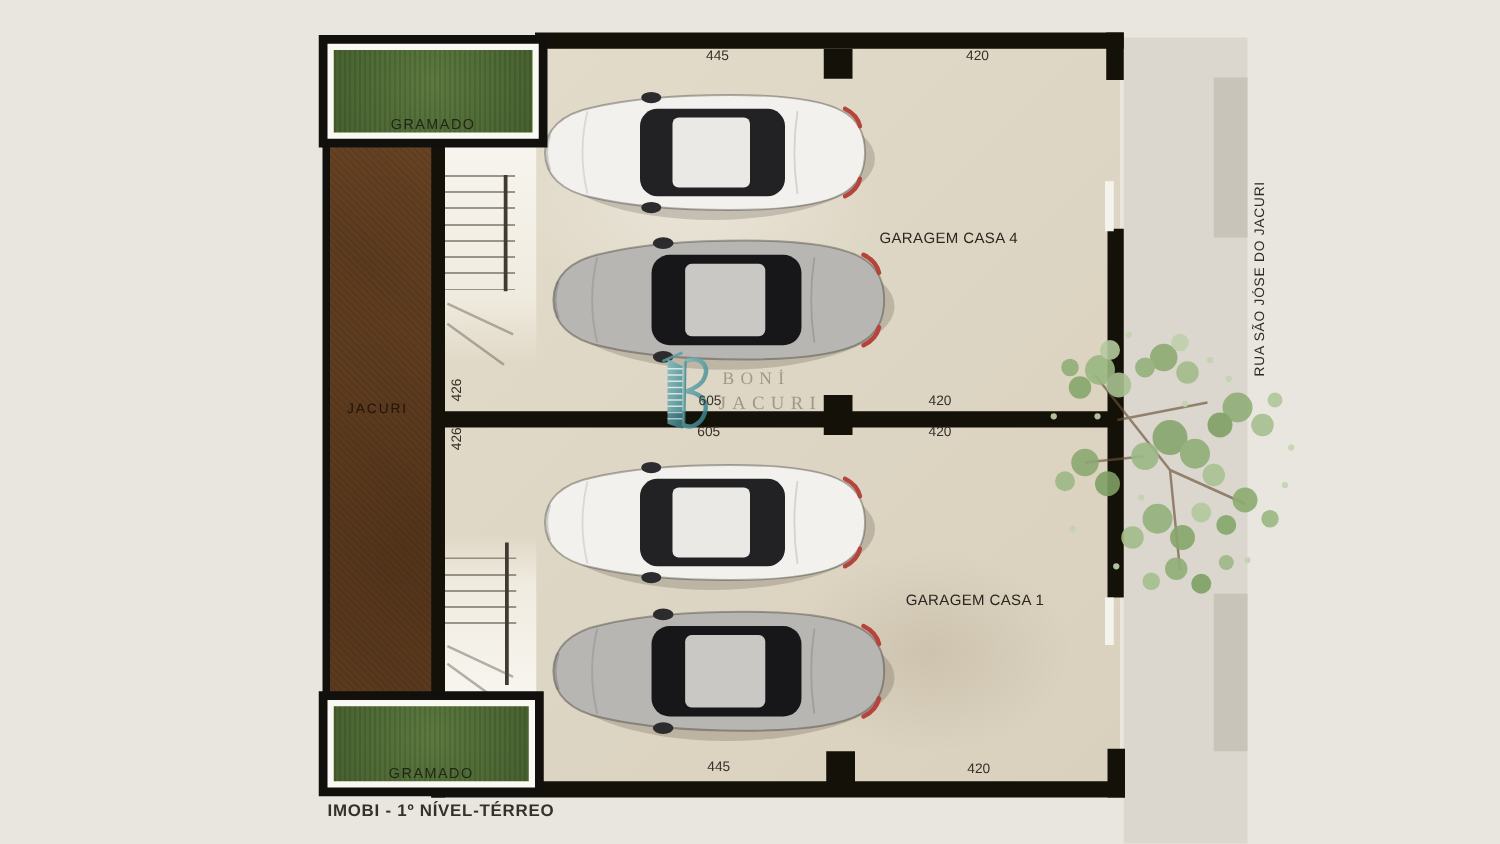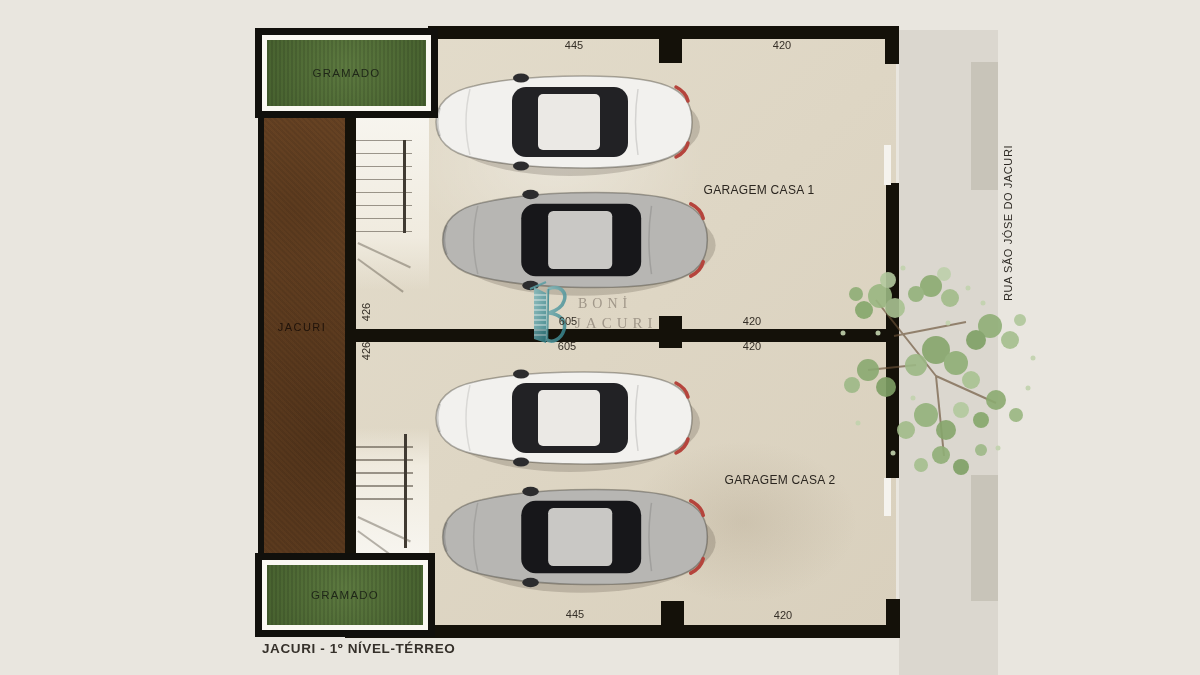--- a/index.html
+++ b/index.html
@@ -52,21 +52,21 @@
   .gate1{left:884px;top:145px;height:40px;}
   .gate2{left:884px;top:478px;height:38px;}
 
   
   .lawn-box{background:#11100c;z-index:6;}
   .lawn-box .inner{position:absolute;left:7px;top:7px;right:7px;bottom:7px;background:#faf8f2;}
   .lawn-box .grass{position:absolute;left:5px;top:5px;right:5px;bottom:5px;
     background:
       repeating-linear-gradient(90deg, rgba(0,0,0,.10) 0 2px, rgba(0,0,0,0) 2px 4px),
       radial-gradient(circle at 50% 40%, #5d7a40, #46602e);
-    display:flex;align-items:center;justify-content:center;}
+    display:flex;align-items:flex-end;justify-content:center;}
   .lawn-top{left:255px;top:28px;width:183px;height:90px;}
   .lawn-bottom{left:255px;top:553px;width:180px;height:84px;}
   .lawn-label{font-size:11.5px;letter-spacing:1.2px;color:#1f2618;}
   .earth{left:258px;top:112px;width:88px;height:455px;z-index:4;
     border-left:6px solid #11100c;border-top:6px solid #11100c;border-bottom:7px solid #11100c;
     background:
       repeating-linear-gradient(45deg, rgba(0,0,0,.07) 0 2px, rgba(0,0,0,0) 2px 4px),
       radial-gradient(circle at 30% 20%, rgba(60,35,15,.35), rgba(60,35,15,0) 60%),
       radial-gradient(circle at 70% 70%, rgba(40,22,8,.30), rgba(40,22,8,0) 55%),
       linear-gradient(#714a28,#5f3d20);}
@@ -189,22 +189,22 @@
   <div class="abs dim" style="left:782px;top:45px;">420</div>
   <div class="abs dim" style="left:568px;top:321px;">605</div>
   <div class="abs dim" style="left:752px;top:321px;">420</div>
   <div class="abs dim" style="left:567px;top:346px;">605</div>
   <div class="abs dim" style="left:752px;top:346px;">420</div>
   <div class="abs dim rot" style="left:366px;top:312px;">426</div>
   <div class="abs dim rot" style="left:366px;top:351px;">426</div>
   <div class="abs dim" style="left:575px;top:614px;">445</div>
   <div class="abs dim" style="left:783px;top:615px;">420</div>
 
-  <div class="abs room-label" style="left:759px;top:190px;">GARAGEM CASA 1</div>
-  <div class="abs room-label" style="left:780px;top:480px;">GARAGEM CASA 2</div>
+  <div class="abs room-label" style="left:759px;top:190px;">GARAGEM CASA 4</div>
+  <div class="abs room-label" style="left:780px;top:480px;">GARAGEM CASA 1</div>
 
   <div class="abs watermark">
     <svg width="48" height="68" viewBox="0 0 48 68" style="opacity:.85">
       <defs>
         <linearGradient id="tg" x1="0" y1="0" x2="1" y2="1">
           <stop offset="0" stop-color="#84babd"></stop>
             <stop offset="1" stop-color="#2f7f88"></stop>
         </linearGradient>
       </defs>
       <path d="M10,9 L26,2" stroke="url(#tg)" stroke-width="2" fill="none"></path>
@@ -261,15 +261,15 @@
         <circle cx="95" cy="215" r="2.5" fill="#c2d3ae"></circle>
       <circle cx="200" cy="210" r="2.5" fill="#c2d3ae"></circle>
         <circle cx="230" cy="150" r="2.5" fill="#c2d3ae"></circle>
       <circle cx="150" cy="85" r="2.5" fill="#c2d3ae"></circle>
         <circle cx="80" cy="95" r="2.5" fill="#c2d3ae"></circle>
       <circle cx="185" cy="65" r="2.5" fill="#c2d3ae"></circle>
         <circle cx="115" cy="160" r="2.5" fill="#c2d3ae"></circle>
     </g>
   </svg>
 
-  <div class="abs plan-title">JACURI - 1º NÍVEL-TÉRREO</div>
+  <div class="abs plan-title">IMOBI - 1º NÍVEL-TÉRREO</div>
 
 </div>
 
 </body></html>

